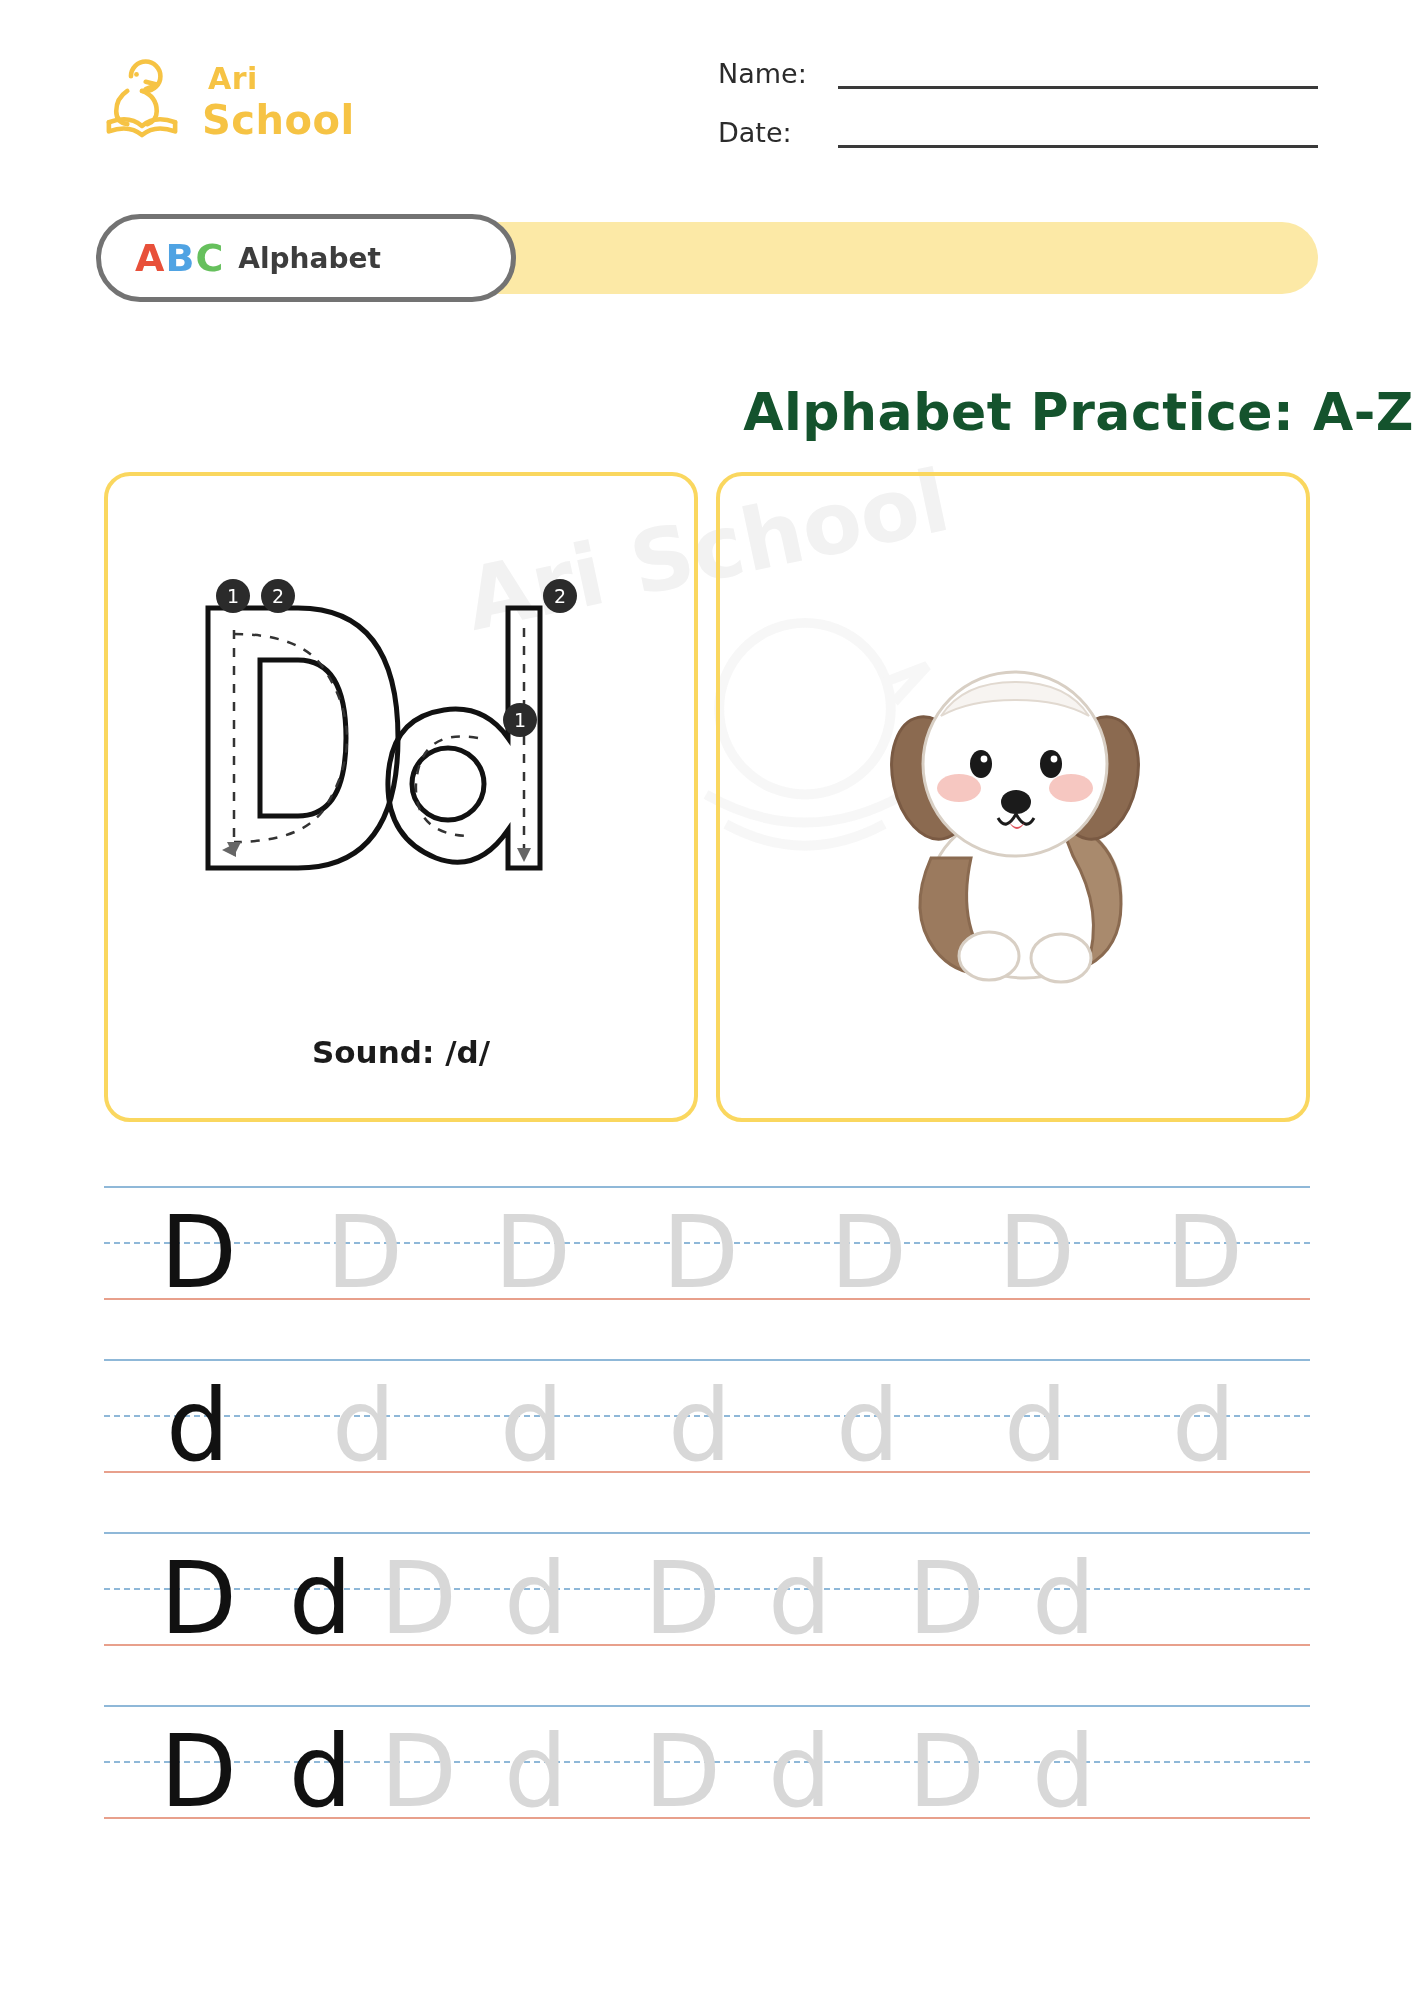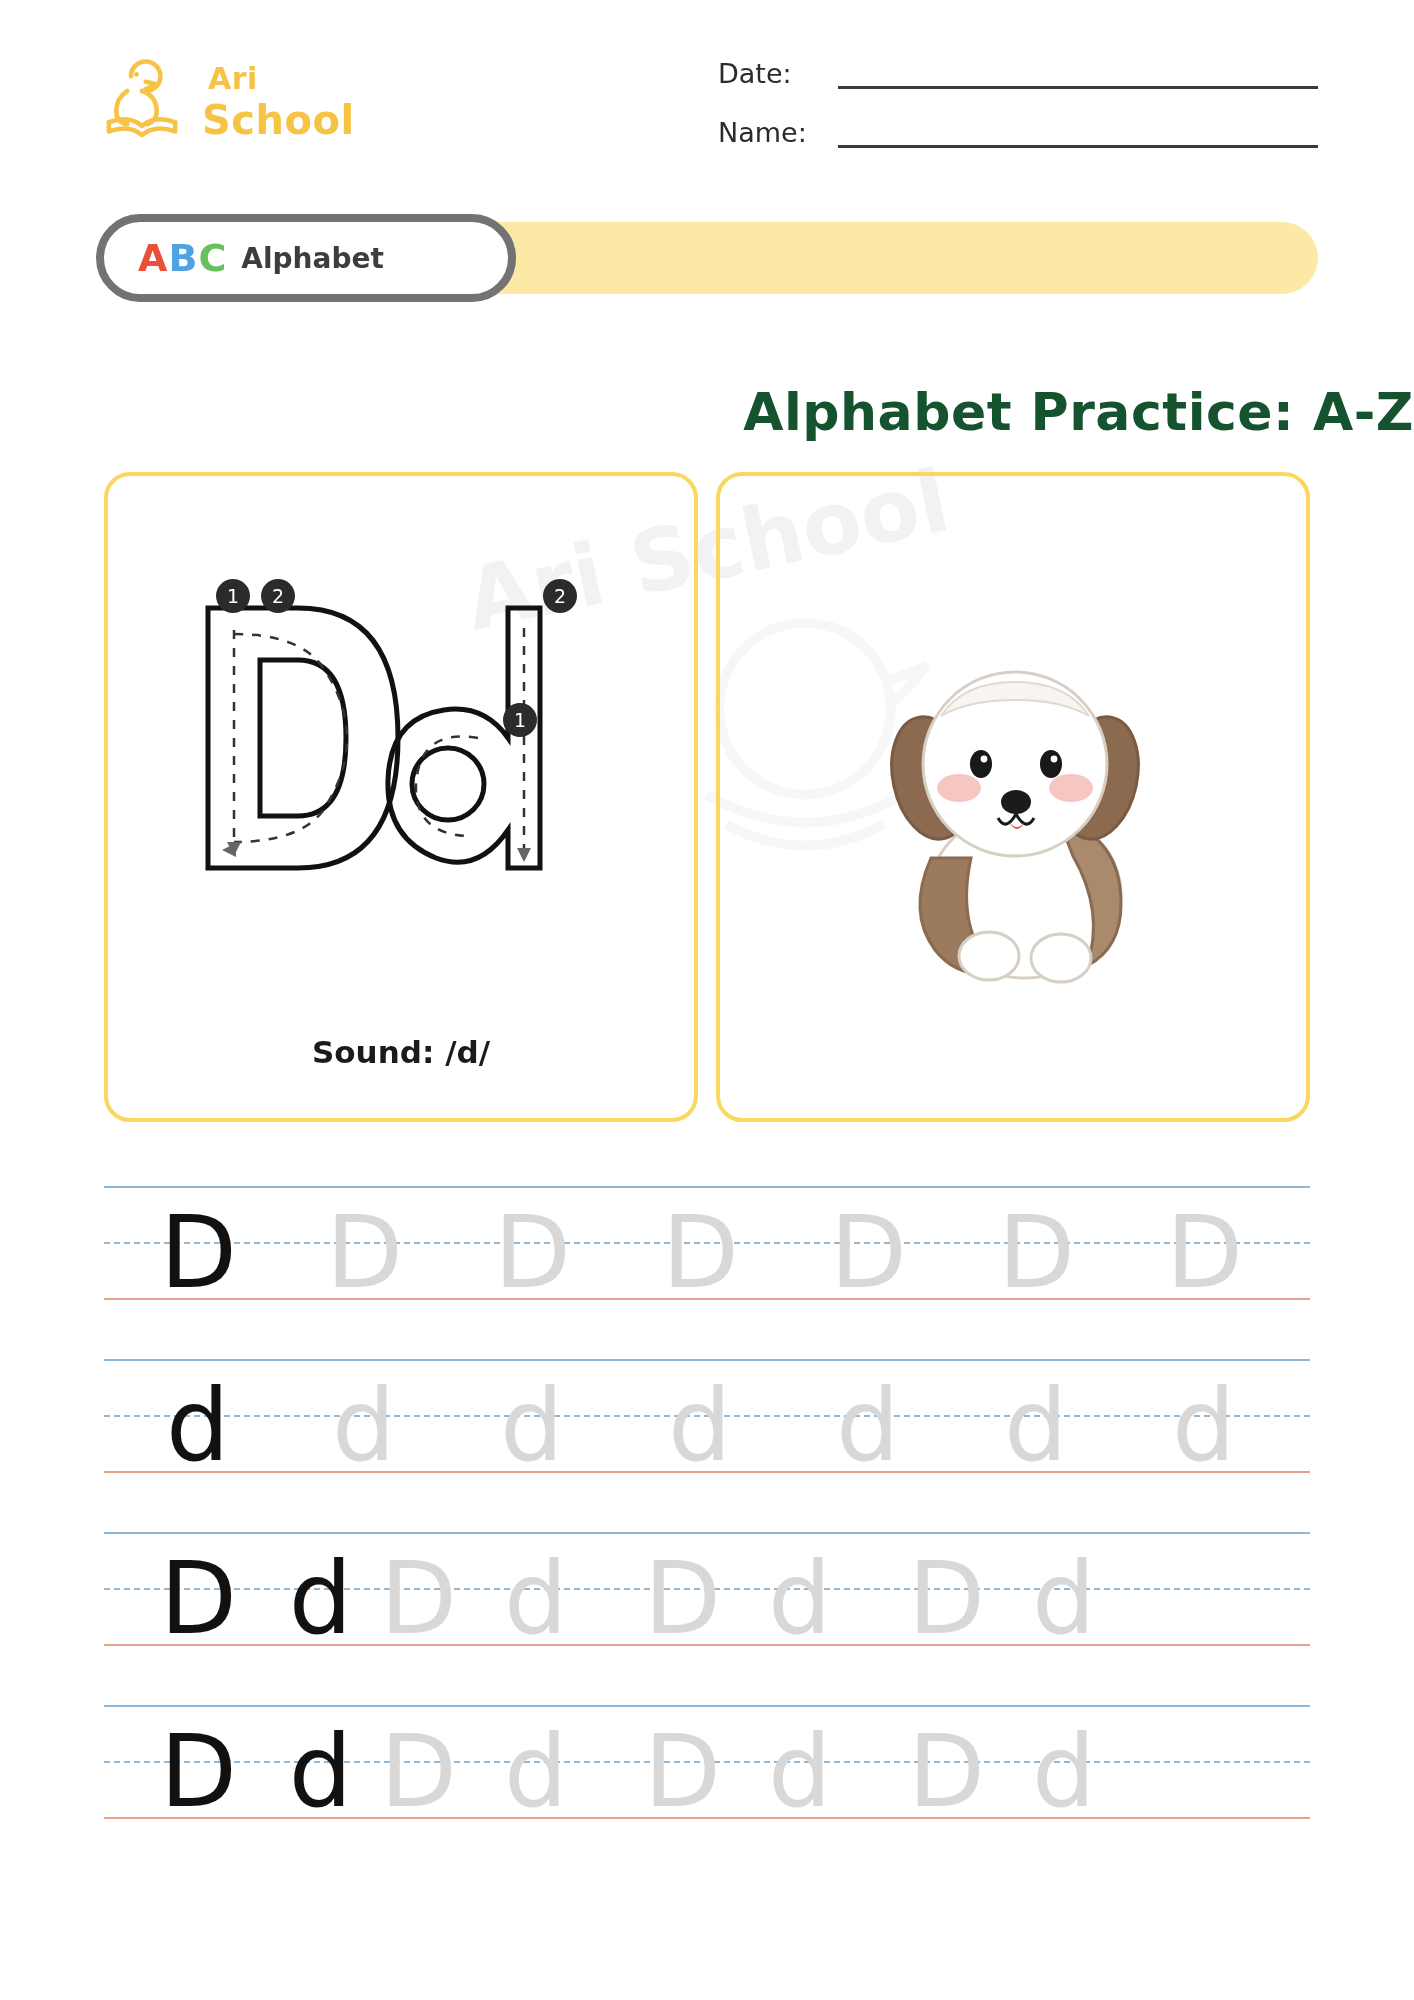--- a/index.html
+++ b/index.html
@@ -81,21 +81,21 @@
     left: 300px; right: 0; top: 0; bottom: 0;
     background: #FCE9A6;
     border-radius: 36px;
   }
   .banner-pill {
     position: absolute;
     left: 0; top: -8px;
     height: 88px;
     min-width: 420px;
     background: #ffffff;
-    border: 8px solid #737373;
+    border: 5px solid #737373;
     border-radius: 44px;
     display: flex;
     align-items: center;
     gap: 14px;
     padding: 0 34px;
   }
   .abc {
     font-size: 38px;
     font-weight: bold;
     font-family: "DejaVu Sans", sans-serif;
@@ -258,25 +258,25 @@
         </svg>
       </div>
       <div class="brand-text">
         <span class="l1">Ari</span>
         <span class="l2">School</span>
       </div>
     </div>
 
     <div class="namedate">
       <div class="nd-row">
+        <span class="nd-label">Name:</span>
+        <span class="nd-line"></span>
+      </div>
+      <div class="nd-row">
         <span class="nd-label">Date:</span>
-        <span class="nd-line"></span>
-      </div>
-      <div class="nd-row">
-        <span class="nd-label">Name:</span>
         <span class="nd-line"></span>
       </div>
     </div>
   </div>
 
   <div class="banner">
     <div class="banner-bg"></div>
     <div class="banner-pill">
       <span class="abc"><span class="a">A</span><span class="b">B</span><span class="c">C</span></span>
       <span class="alphabet-word">Alphabet</span>

